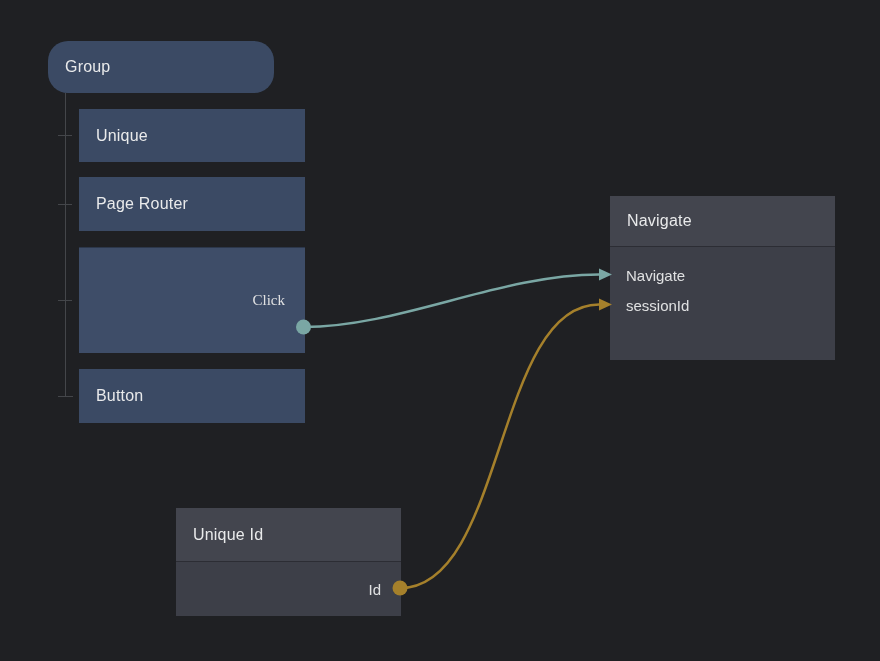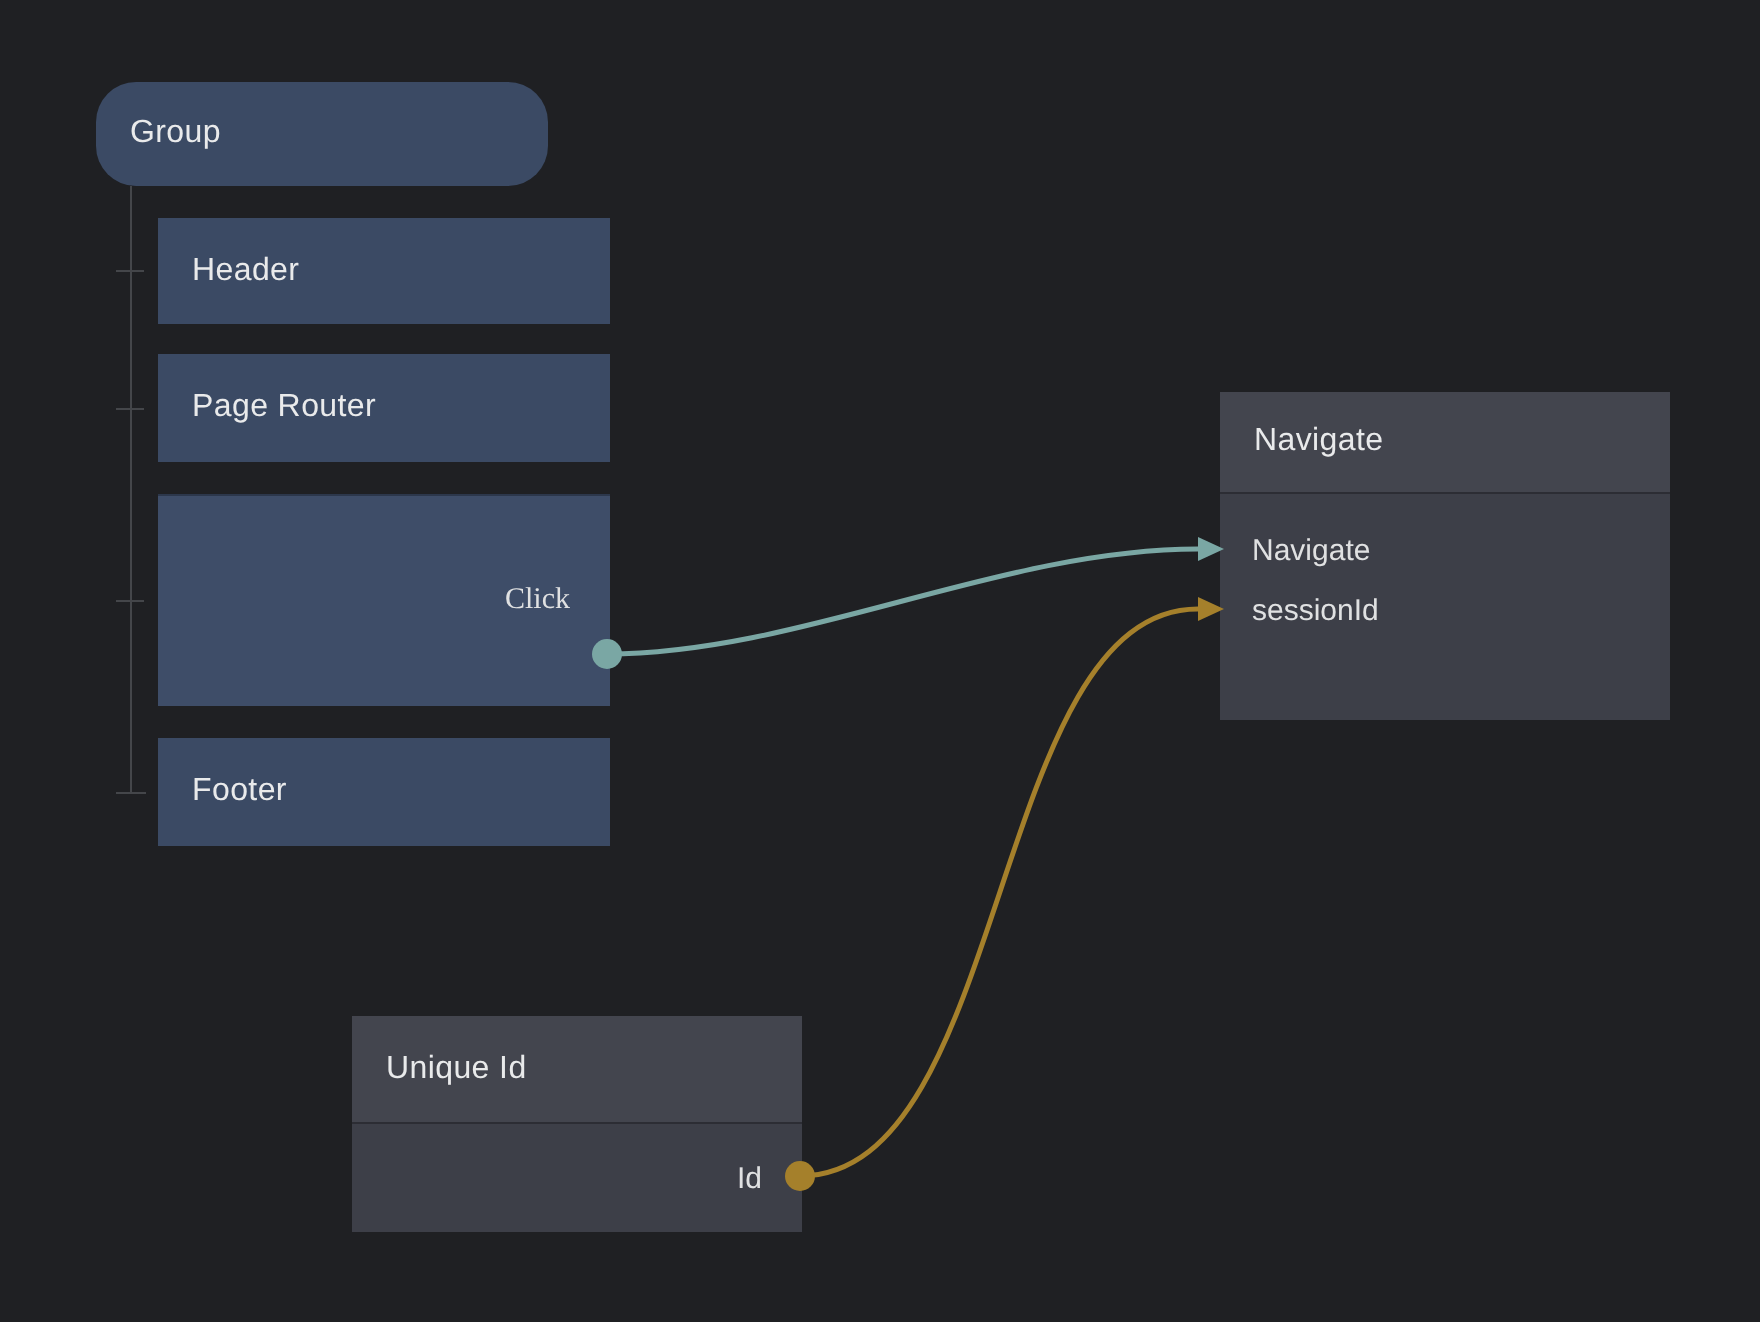--- a/index.html
+++ b/index.html
@@ -68,37 +68,37 @@
 </head>
 <body>
 
 <div class="canvas">
 
   <div class="node blue" style="left:48px; top:41px; width:226px; height:52px;border-radius:20px;">
     <div class="node-title">Group</div>
   </div>
 
   <div class="node blue" style="left:79px; top:109px; width:226px; height:53px;">
-    <div class="node-title">Header</div>
+    <div class="node-title">Unique</div>
   </div>
 
   <div class="node blue" style="left:79px; top:177px; width:226px; height:54px;">
     <div class="node-title">Page Router</div>
   </div>
 
   <div class="node blue" style="left:79px; top:247px; width:226px; height:106px;">
     <div class="node-body">
       <div class="port-row out">
         <span>Click</span>
       </div>
     </div>
   </div>
 
   <div class="node blue" style="left:79px; top:369px; width:226px; height:54px;">
-    <div class="node-title">Footer</div>
+    <div class="node-title">Button</div>
   </div>
 
   <div class="node gray" style="left:610px; top:196px; width:225px; height:164px;">
     <div class="node-title" style="flex:0 0 50px;">Navigate</div>
     <div class="node-body in-rows">
       <div class="port-row in">
         <span>Navigate</span>
       </div>
       <div class="port-row in">
         <span>sessionId</span>

